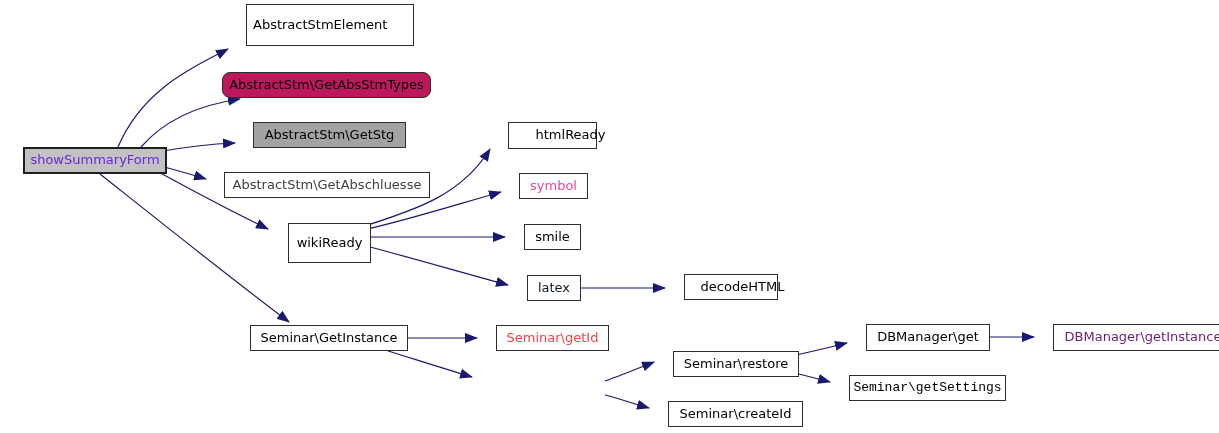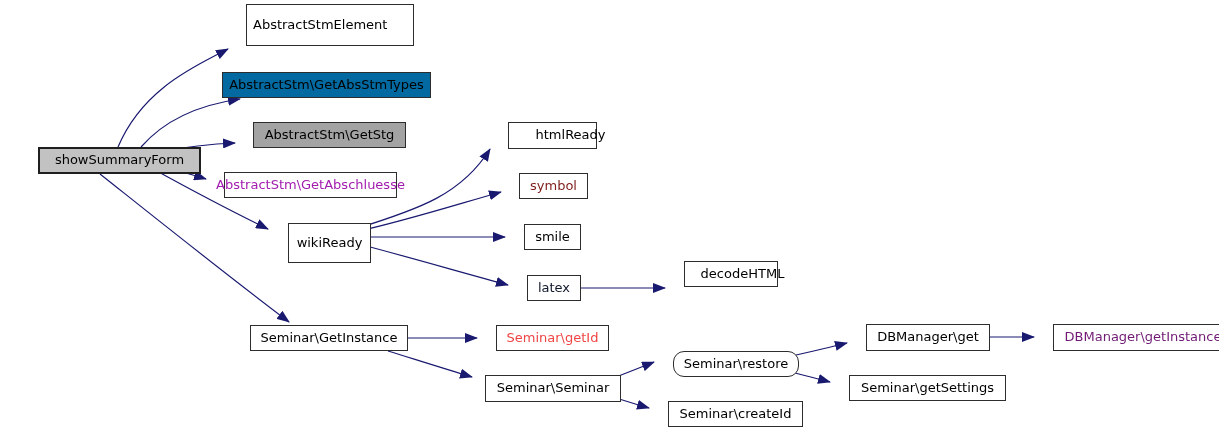--- a/index.html
+++ b/index.html
@@ -60,70 +60,67 @@
       <path d="M355,243 C405,256 460,272 508,285" fill="none" stroke="#191970" stroke-width="1.2" marker-end="url(#arrowhead)"></path>
       <path d="M565,288 C600,288 632,288 665,288" fill="none" stroke="#191970" stroke-width="1.2" marker-end="url(#arrowhead)"></path>
       <path d="M392,338 C420,338 448,338 477,338" fill="none" stroke="#191970" stroke-width="1.2" marker-end="url(#arrowhead)"></path>
       <path d="M388,351 C417,360 445,369 472,377" fill="none" stroke="#191970" stroke-width="1.2" marker-end="url(#arrowhead)"></path>
       <path d="M605,381 C622,375 639,368 654,362" fill="none" stroke="#191970" stroke-width="1.2" marker-end="url(#arrowhead)"></path>
       <path d="M605,395 C620,399 635,404 649,408" fill="none" stroke="#191970" stroke-width="1.2" marker-end="url(#arrowhead)"></path>
       <path d="M783,358 C805,353 827,348 847,343" fill="none" stroke="#191970" stroke-width="1.2" marker-end="url(#arrowhead)"></path>
       <path d="M783,370 C799,374 815,378 830,382" fill="none" stroke="#191970" stroke-width="1.2" marker-end="url(#arrowhead)"></path>
       <path d="M974,337 C994,337 1014,337 1034,337" fill="none" stroke="#191970" stroke-width="1.2" marker-end="url(#arrowhead)"></path>
     </svg>
-    <div class="node highlight" style="left: 22px; top: 147px; width: 163px; height: 27px; background: rgb(194, 194, 194); color: #000000;">
+    <div class="node highlight" style="left: 7px; top: 147px; width: 144px; height: 27px; background: rgb(194, 194, 194); color: #6d28d9;">
       <span>showSummaryForm</span>
     </div>
     <div class="node multiline" style="left: 230px; top: 4px; width: 168px; height: 42px; background: rgb(255, 255, 255); border-color: rgb(45, 45, 45); color: rgb(0, 0, 0);">
       <span>AbstractStmElement</span>
     </div>
-    <div class="node" style="left: 206px; top: 72px; width: 209px; height: 26px; background: #0369a1; border-color: rgb(45, 45, 45); color: rgb(0, 0, 0);">
+    <div class="node" style="left: 206px; top: 72px; width: 209px; height: 26px; background: #be185d; border-color: rgb(45, 45, 45); color: rgb(0, 0, 0); border-radius: 8px;">
       <span>AbstractStm\GetAbsStmTypes</span>
     </div>
     <div class="node" style="left: 237px; top: 122px; width: 153px; height: 26px; background: #a3a3a3; border-color: rgb(45, 45, 45); color: rgb(0, 0, 0);">
       <span>AbstractStm\GetStg</span>
     </div>
-    <div class="node" style="left: 208px; top: 172px; width: 173px; height: 26px; background: rgb(255, 255, 255); border-color: rgb(45, 45, 45); color: #a21caf; text-align: right;">
+    <div class="node" style="left: 208px; top: 172px; width: 206px; height: 26px; background: rgb(255, 255, 255); border-color: rgb(45, 45, 45); color: #404040; text-align: right;">
       <span>AbstractStm\GetAbschluesse</span>
     </div>
     <div class="node" style="left: 272px; top: 223px; width: 83px; height: 40px; background: rgb(255, 255, 255); border-color: rgb(45, 45, 45); color: rgb(0, 0, 0);">
       <span>wikiReady</span>
     </div>
     <div class="node" style="left: 492px; top: 122px; width: 89px; height: 27px; background: rgb(255, 255, 255); border-color: rgb(45, 45, 45); color: rgb(0, 0, 0); padding-left: 36px;">
       <span>htmlReady</span>
     </div>
-    <div class="node" style="left: 503px; top: 173px; width: 69px; height: 26px; background: rgb(255, 255, 255); border-color: rgb(45, 45, 45); color: #7f1d1d;">
+    <div class="node" style="left: 503px; top: 173px; width: 69px; height: 26px; background: rgb(255, 255, 255); border-color: rgb(45, 45, 45); color: #ec4899;">
       <span>symbol</span>
     </div>
     <div class="node" style="left: 508px; top: 224px; width: 57px; height: 26px; background: rgb(255, 255, 255); border-color: rgb(45, 45, 45); color: rgb(0, 0, 0);">
       <span>smile</span>
     </div>
     <div class="node" style="left: 511px; top: 275px; width: 54px; height: 26px; background: rgb(255, 255, 255); border-color: rgb(45, 45, 45); color: #0f172a;">
       <span>latex</span>
     </div>
-    <div class="node" style="left: 668px; top: 261px; width: 94px; height: 26px; background: rgb(255, 255, 255); border-color: rgb(45, 45, 45); color: rgb(0, 0, 0); padding-left: 23px;">
+    <div class="node" style="left: 668px; top: 274px; width: 94px; height: 26px; background: rgb(255, 255, 255); border-color: rgb(45, 45, 45); color: rgb(0, 0, 0); padding-left: 23px;">
       <span>decodeHTML</span>
     </div>
     <div class="node" style="left: 234px; top: 325px; width: 158px; height: 26px; background: rgb(255, 255, 255); border-color: rgb(45, 45, 45); color: rgb(0, 0, 0);">
       <span>Seminar\GetInstance</span>
     </div>
     <div class="node" style="left: 480px; top: 325px; width: 113px; height: 26px; background: rgb(255, 255, 255); border-color: rgb(45, 45, 45); color: #ef4444;">
       <span>Seminar\getId</span>
     </div>
-    <div class="node" style="left: 469px; top: 375px; width: 136px; height: 27px; background: rgb(255, 255, 255); border-color: rgb(45, 45, 45); color: rgb(0, 0, 0);">
-      <span>Seminar\Seminar</span>
-    </div>
-    <div class="node" style="left: 657px; top: 351px; width: 126px; height: 26px; background: rgb(255, 255, 255); border-color: rgb(45, 45, 45); color: rgb(0, 0, 0); border-radius: 11px;">
+    <div class="node" style="left: 657px; top: 351px; width: 126px; height: 26px; background: rgb(255, 255, 255); border-color: rgb(45, 45, 45); color: rgb(0, 0, 0);">
       <span>Seminar\restore</span>
     </div>
     <div class="node" style="left: 652px; top: 401px; width: 135px; height: 26px; background: rgb(255, 255, 255); border-color: rgb(45, 45, 45); color: rgb(0, 0, 0);">
       <span>Seminar\createId</span>
     </div>
     <div class="node" style="left: 850px; top: 324px; width: 124px; height: 27px; background: rgb(255, 255, 255); border-color: rgb(45, 45, 45); color: rgb(0, 0, 0);">
       <span>DBManager\get</span>
     </div>
-    <div class="node" style="left: 833px; top: 375px; width: 157px; height: 26px; background: rgb(255, 255, 255); border-color: rgb(45, 45, 45); color: rgb(0, 0, 0);">
+    <div class="node" style="left: 833px; top: 375px; width: 157px; height: 26px; background: rgb(255, 255, 255); border-color: rgb(45, 45, 45); color: rgb(0, 0, 0); font-family: Liberation Mono, monospace;">
       <span>Seminar\getSettings</span>
     </div>
     <div class="node" style="left: 1037px; top: 324px; width: 180px; height: 27px; background: rgb(255, 255, 255); border-color: rgb(45, 45, 45); color: #701a75;">
       <span>DBManager\getInstance</span>
     </div>
   </div>
 
 </body></html>

